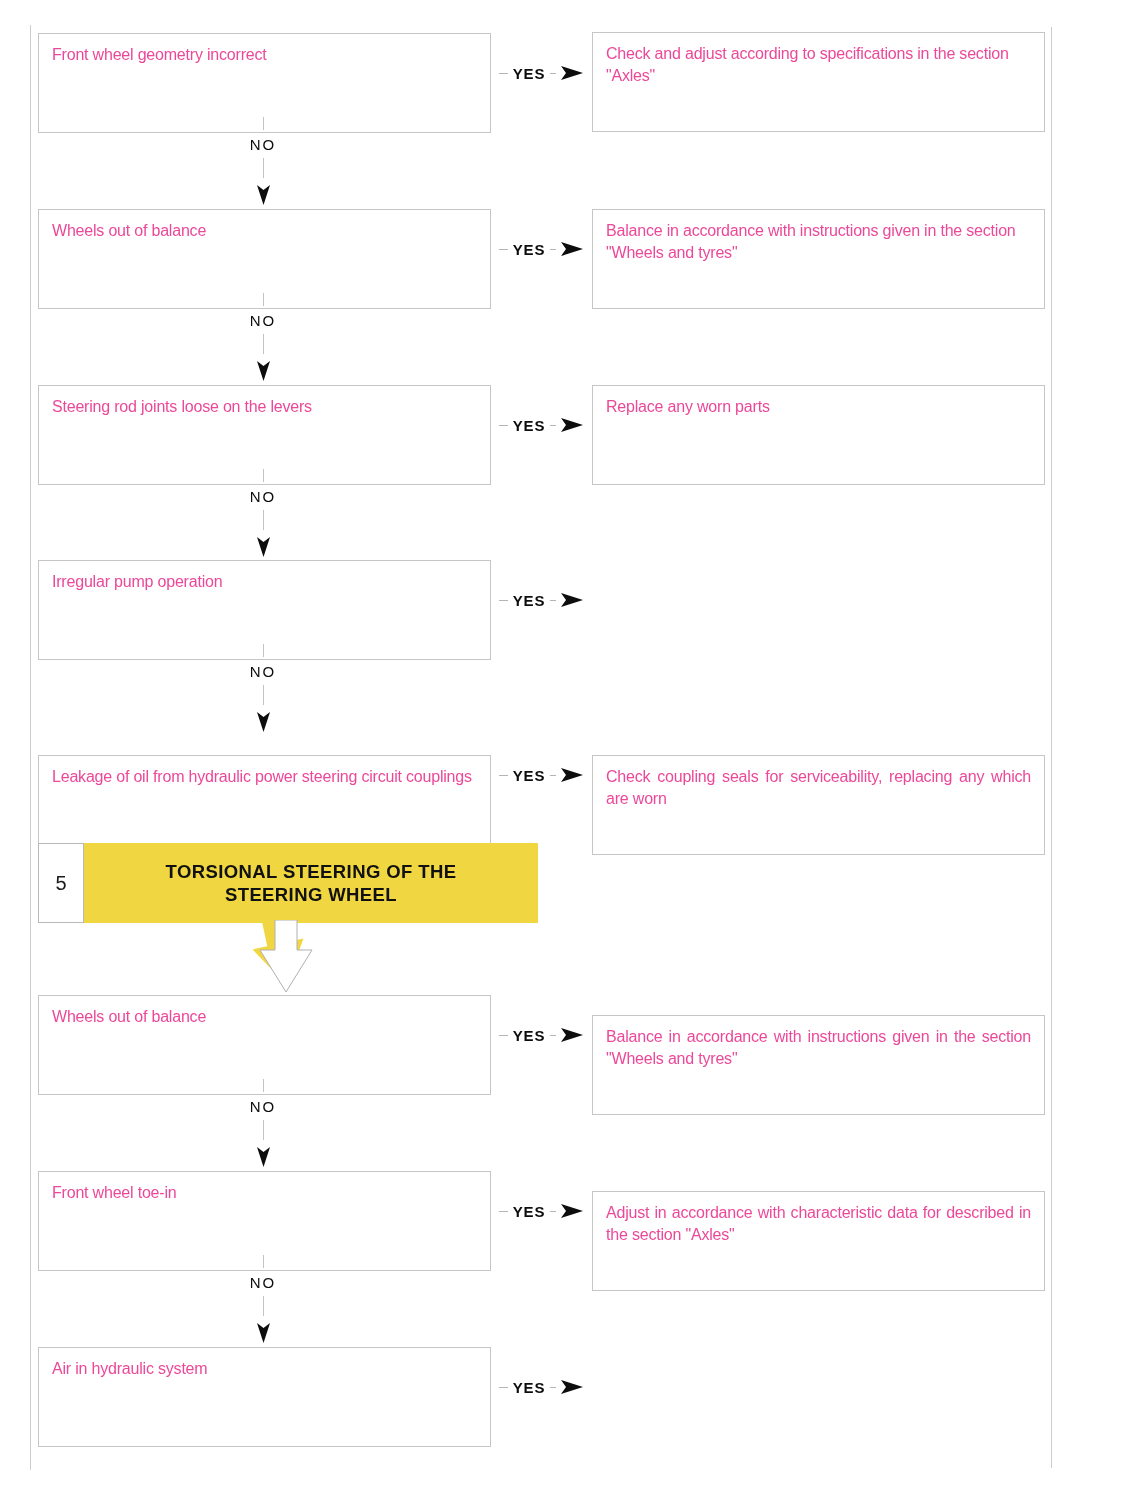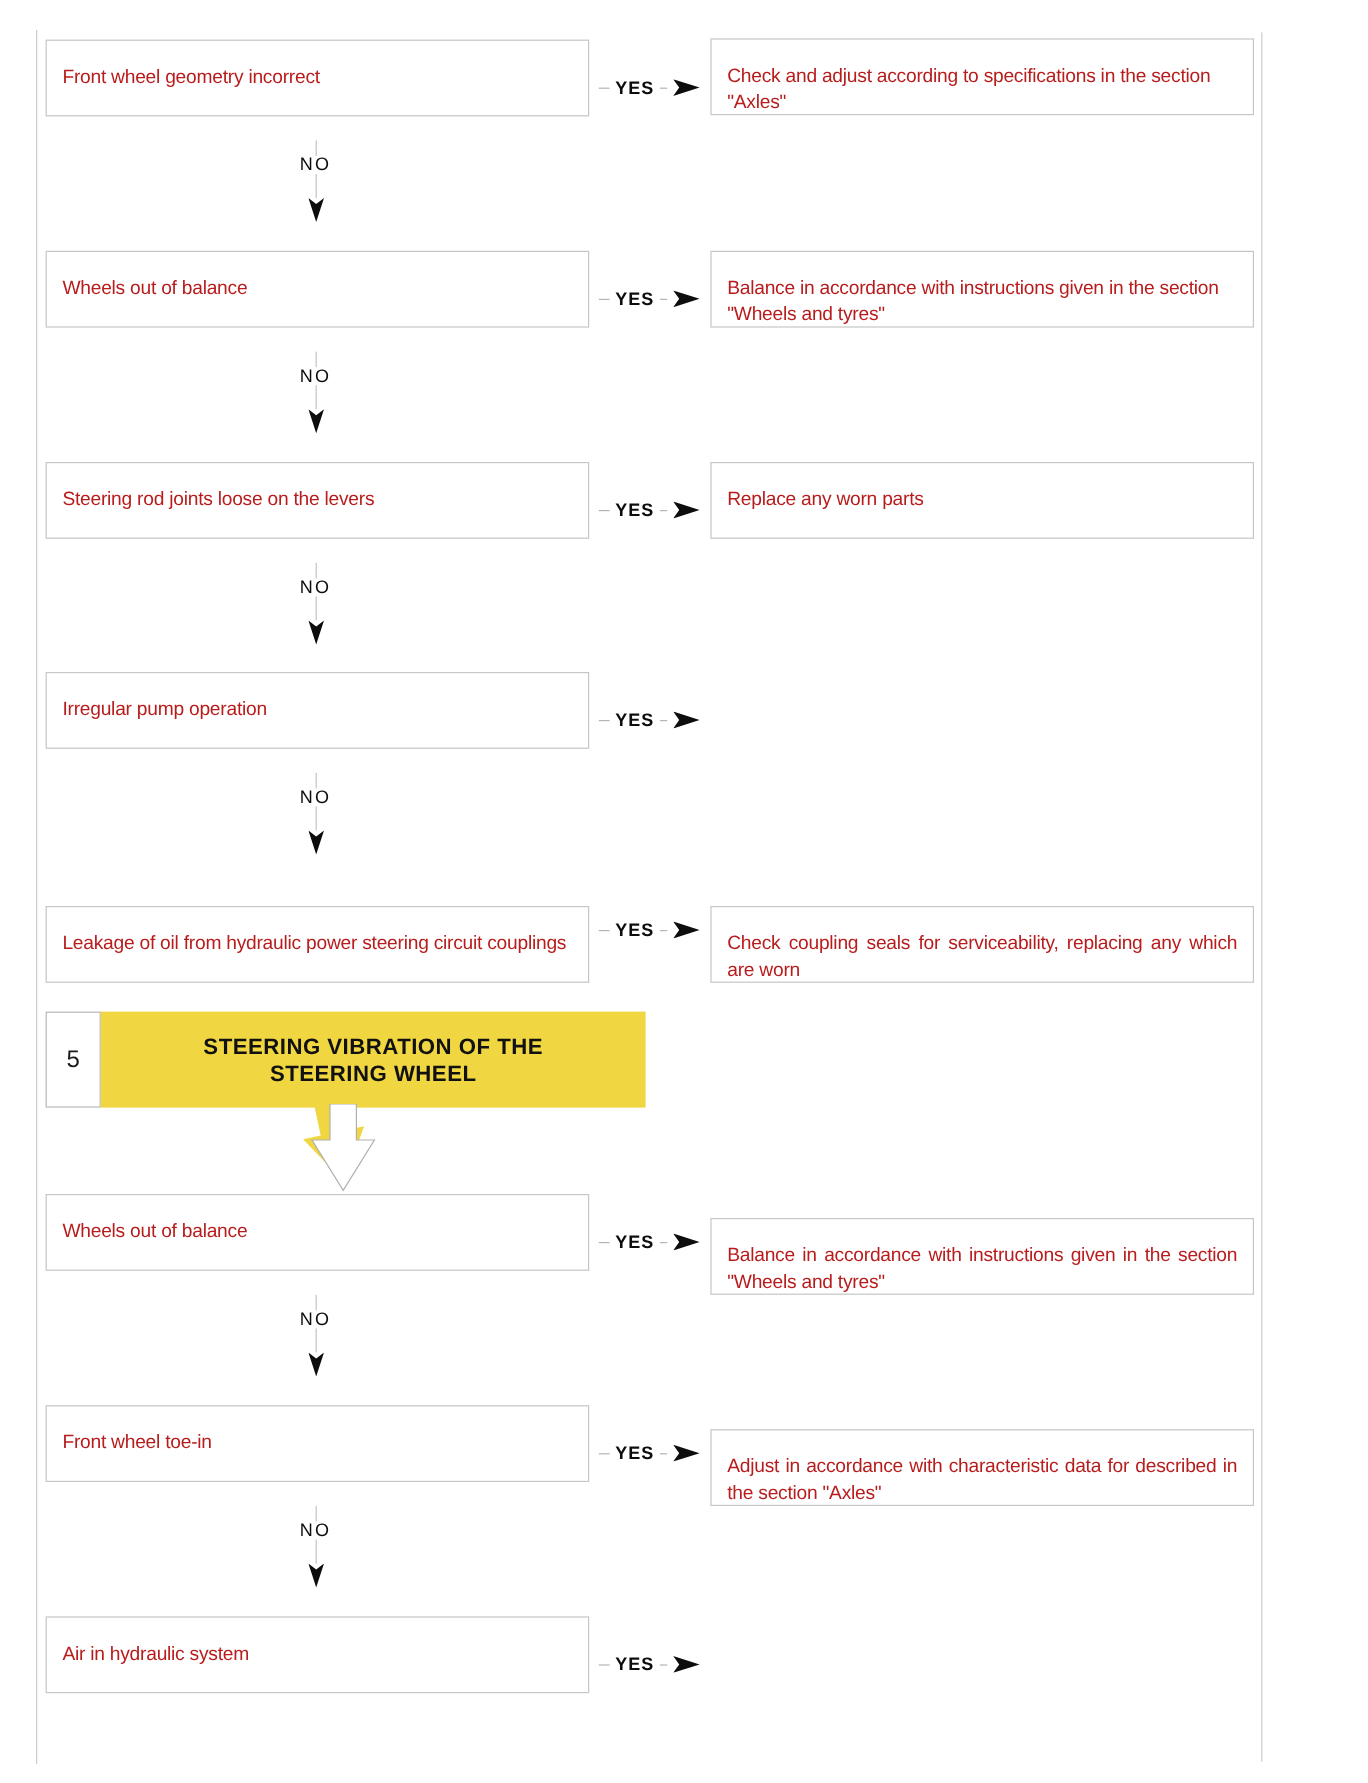--- a/index.html
+++ b/index.html
@@ -5,40 +5,40 @@
   html,body { margin:0; padding:0; background:#ffffff; }
   #canvas {
     position:relative; width:1140px; height:1486px; background:#ffffff;
     font-family:"Liberation Sans", sans-serif; color:#3d3d3d; overflow:hidden;
   }
   .page-rule { position:absolute; width:1px; background:#cccccc; }
   .rule-left  { left:30px;  top:25px; height:1445px; }
   .rule-right { left:1051px; top:27px; height:1441px; }
 
   .box {
-    position:absolute; box-sizing:border-box; width:453px; height:64px;
+    position:absolute; box-sizing:border-box; width:453px; height:100px;
     border:1px solid #c6c6c6; background:#ffffff;
-    padding:20px 13px; font-size:16px; line-height:22px; color:#b91c1c;
+    padding:10px 13px; font-size:16px; line-height:22px; color:#ec4899;
     letter-spacing:-0.2px;
   }
   .lbox { left:38px; }
   .rbox { left:592px; }
   .justify { text-align:justify;margin-top:20px; }
 
   .yes-conn {
     position:absolute; left:492px; width:98px; height:20px;
     display:flex; align-items:center; justify-content:center; gap:5px;
   }
   .hdash { display:inline-block; width:9px; height:1px; background:#b5b5b5; }
   .hdash.short { width:6px; }
   .yes-lbl { font-size:15px; font-weight:600; letter-spacing:0.8px; color:#0d0d0d; line-height:1; }
 
   .no-conn {
     position:absolute; left:233px; width:60px; height:88px;
-    display:flex; flex-direction:column; align-items:center; 
+    display:flex; flex-direction:column; align-items:center; justify-content:space-between;
   }
   .vdash { width:1px; height:13px; background:#c3c3c3; }
   .vline { width:1px; height:20px; background:#c3c3c3; }
   .no-lbl { font-size:15px; font-weight:500; letter-spacing:2px; color:#0d0d0d; line-height:1; }
 
   .sec-num {
     position:absolute; left:38px; top:843px; width:46px; height:80px;
     box-sizing:border-box; border:1px solid #b8b8b8; background:#fff;
     display:flex; align-items:center; justify-content:center;
     font-size:20px; color:#1a1a1a;
@@ -163,21 +163,21 @@
       </svg>
   </div>
   <div class="box rbox justify" style="top:735px">
     <span>Check coupling seals for serviceability, replacing any which are worn</span>
   </div>
 
   <div class="sec-num">
     <span>5</span>
   </div>
   <div class="sec-title">
-    <span>STEERING VIBRATION OF THE STEERING WHEEL</span>
+    <span>TORSIONAL STEERING OF THE STEERING WHEEL</span>
   </div>
   <svg class="flow-arrow" width="80" height="78" viewBox="0 0 80 78">
     <path d="M29 0 L51 0 L51 30 L66 30 L40 72 L14 30 L29 30 Z" fill="#F0D640" transform="translate(-8,-6) rotate(-12 40 30)"></path>
     <path d="M29 0 L51 0 L51 30 L66 30 L40 72 L14 30 L29 30 Z" fill="#ffffff" stroke="#b0b0b0" stroke-width="1"></path>
   </svg>
 
   <div class="box lbox" style="top:995px">
     <span>Wheels out of balance</span>
   </div>
   <div class="yes-conn" style="top:1025px">

